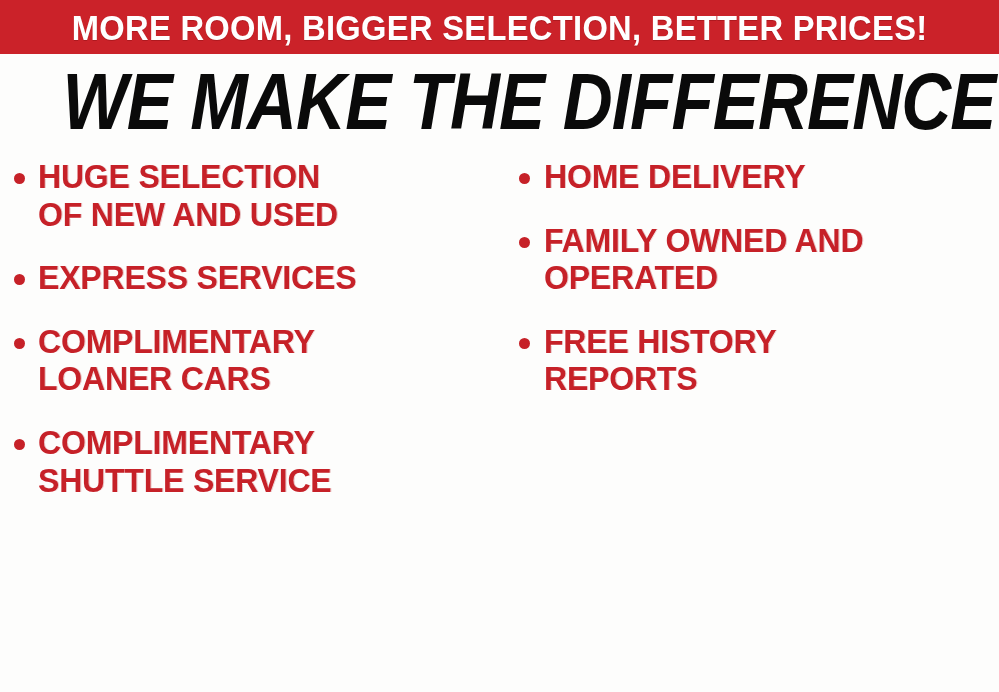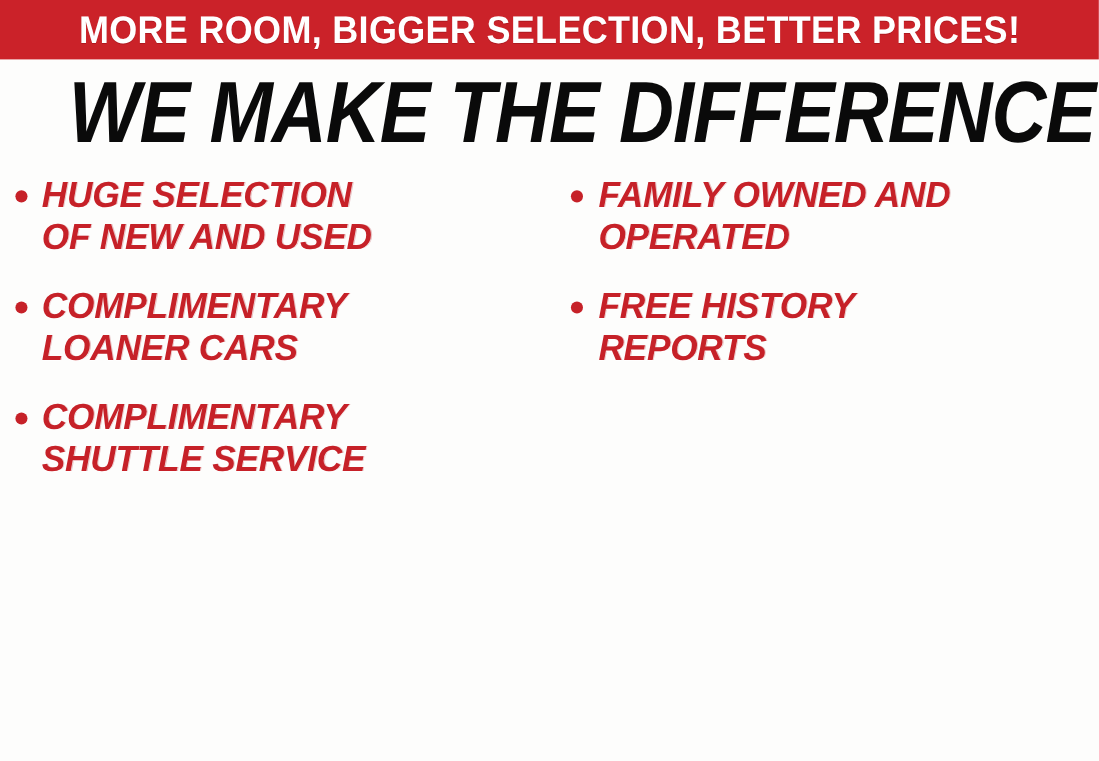--- a/index.html
+++ b/index.html
@@ -67,21 +67,20 @@
     left: 0;
     top: 158px;
     width: 999px;
     height: 530px;
     display: flex;
     align-items: flex-start;
   }
   .col {
     box-sizing: border-box;
     height: 100%;
-    font-style: italic;
   }
   .col-left {
     width: 505px;
     padding-left: 14px;
   }
   .col-right {
     width: 494px;
     padding-left: 14px;
   }
 
@@ -139,20 +138,26 @@
     <div class="col col-left">
 
       <div class="bullet-item">
         <span class="bullet-dot"></span>
         <span class="bullet-text">
           <span class="ln">HUGE SELECTION</span>
           <span class="ln">OF NEW AND USED</span>
         </span>
       </div>
 
+      <div class="bullet-item">
+        <span class="bullet-dot"></span>
+        <span class="bullet-text">
+          <span class="ln">EXPRESS SERVICES</span>
+        </span>
+      </div>
 
 
       <div class="bullet-item">
         <span class="bullet-dot"></span>
         <span class="bullet-text">
           <span class="ln">COMPLIMENTARY</span>
           <span class="ln">LOANER CARS</span>
         </span>
       </div>
 
@@ -162,20 +167,26 @@
           <span class="ln">COMPLIMENTARY</span>
           <span class="ln">SHUTTLE SERVICE</span>
         </span>
       </div>
 
     </div>
 
     <div class="col col-right">
 
 
+      <div class="bullet-item">
+        <span class="bullet-dot"></span>
+        <span class="bullet-text">
+          <span class="ln">HOME DELIVERY</span>
+        </span>
+      </div>
 
 
 
       <div class="bullet-item">
         <span class="bullet-dot"></span>
         <span class="bullet-text">
           <span class="ln">FAMILY OWNED AND</span>
           <span class="ln">OPERATED</span>
         </span>
       </div>

